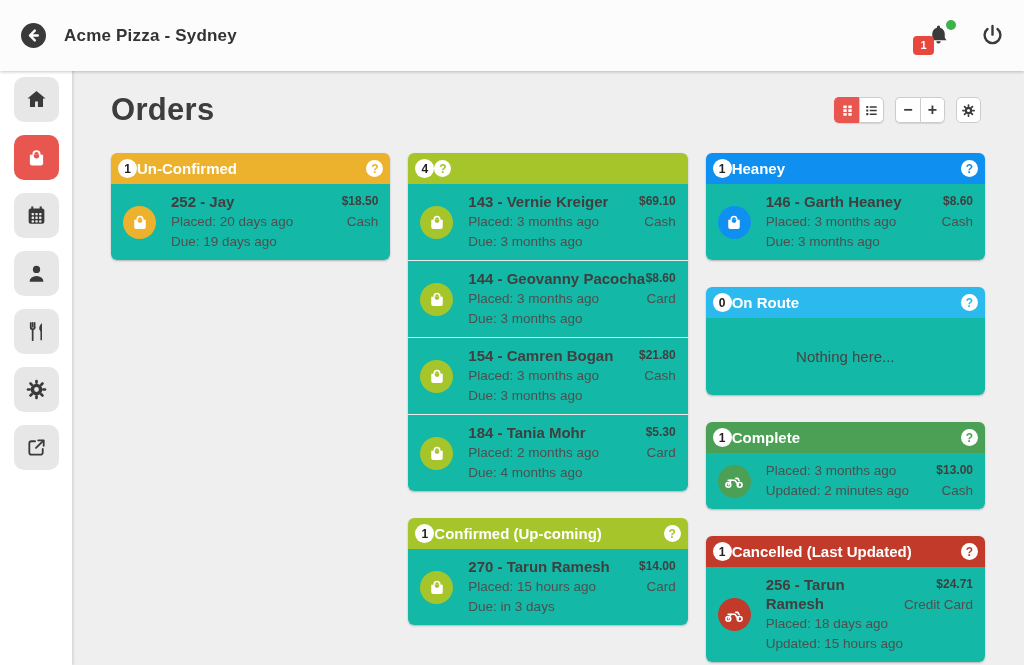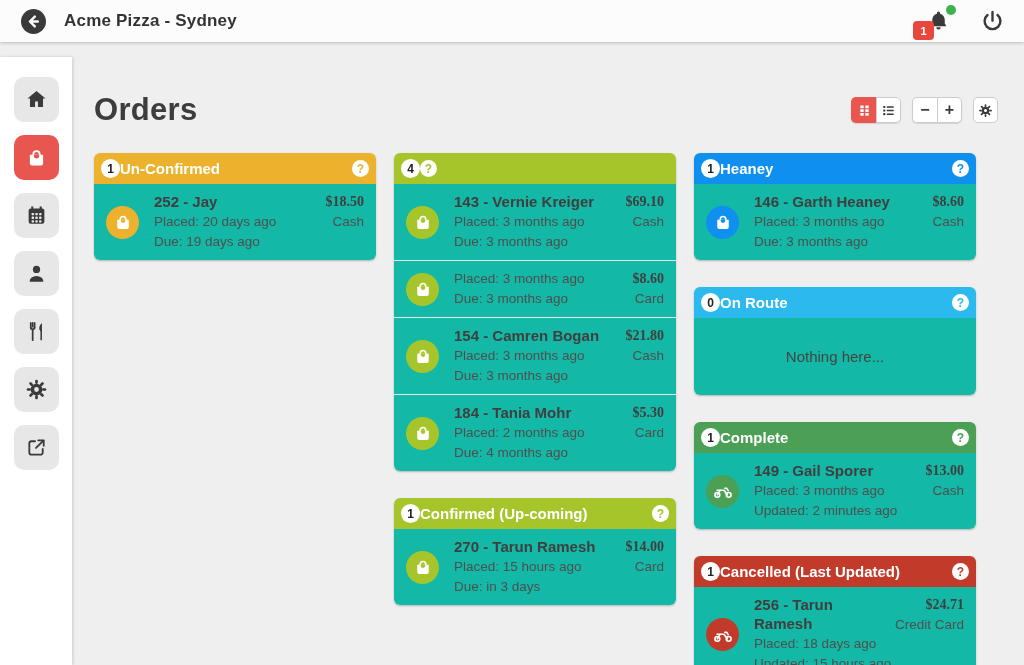--- a/index.html
+++ b/index.html
@@ -1,20 +1,20 @@
 <!DOCTYPE html>
 <html style="--accent: #e9564f; --badge-red: #e8473e; --green-dot: #3db24c; --page-bg: #efefef;"><head>
 <meta charset="utf-8">
 <style>
   * { margin:0; padding:0; box-sizing:border-box; }
   html,body { width:1024px; height:665px; overflow:hidden;
     font-family:"Liberation Sans", sans-serif; background:var(--page-bg,#efefef); }
 
   
-  .app-header { position:fixed; top:0; left:0; right:0; height:42px; background:#fcfcfc;
+  .app-header { position:fixed; top:0; left:0; right:0; height:71px; background:#fcfcfc;
     box-shadow:0 1px 3px rgba(0,0,0,.22); display:flex; align-items:center; padding:0 18px; z-index:20; }
   .back-btn { background:none; border:none; cursor:pointer; width:30px; height:30px;
     display:flex; align-items:center; justify-content:center; color:#3a3a3a; }
   .app-title { font-size:17px; font-weight:700; color:#333; margin-left:16px; letter-spacing:.2px; }
   .header-right { margin-left:auto; display:flex; align-items:center; gap:28px; }
   .bell-wrap { position:relative; width:26px; height:28px; color:#3a3a3a; cursor:pointer; border:none; background:none; }
   .bell-dot { position:absolute; top:-2px; right:-4px; width:10px; height:10px; border-radius:50%;
     background:var(--green-dot,#3db24c); }
   .bell-badge { position:absolute; left:-13px; bottom:-5px; min-width:21px; height:19px; border-radius:4px;
     background:var(--badge-red,#e8473e); color:#fff; font-size:11px; font-weight:700;
@@ -24,21 +24,21 @@
   
   .sidebar { position:fixed; top:57px; left:0; bottom:0; width:72px; background:#fff;
     box-shadow:1px 0 3px rgba(0,0,0,.15); display:flex; flex-direction:column; align-items:center;
     padding-top:20px; gap:13px; z-index:10; }
   .sb-btn { --pc:#e7e7e7; width:45px; height:45px; border-radius:10px; border:none; background:#e7e7e7;
     color:#3a3a3a; cursor:pointer; display:flex; align-items:center; justify-content:center; flex:0 0 45px; }
   .sb-btn.active { --pc:var(--accent,#e9564f); background:var(--accent,#e9564f); color:#fff; }
   .sb-btn svg { width:23px; height:23px; }
 
   
-  .main { position:absolute; top:57px; left:72px; right:0; bottom:0; padding:0 22px; overflow:hidden; }
+  .main { position:absolute; top:57px; left:72px; right:0; bottom:0; padding:0 39px; overflow:hidden; }
   .page-head { display:flex; align-items:center; justify-content:space-between; margin-top:33px; height:40px; }
   .page-title { font-size:31px; font-weight:700; color:#3d3d3d; letter-spacing:.3px; }
   .toolbar { display:flex; align-items:center; gap:11px; margin-right:4px; }
   .btn-group { display:flex; border-radius:5px; box-shadow:0 1px 1px rgba(0,0,0,.12); }
   .tb-btn { width:25px; height:26px; background:#fff; border:1px solid #ccc; color:#3a3a3a;
     display:flex; align-items:center; justify-content:center; cursor:pointer; font-size:16px; font-weight:700; padding:0; }
   .btn-group .tb-btn:first-child { border-radius:5px 0 0 5px; border-right-width:0; }
   .btn-group .tb-btn:last-child { border-radius:0 5px 5px 0; }
   .tb-btn.single { border-radius:5px; }
   .tb-btn.active { background:var(--accent,#e9564f); border-color:var(--accent,#e9564f); color:#fff; }
@@ -61,21 +61,21 @@
   .order-card + .order-card { border-top:1px solid #e9e9e9; }
   .oicon { width:33px; height:33px; border-radius:50%; background:var(--pc); color:#fff;
     display:flex; align-items:center; justify-content:center; flex:0 0 33px; }
   .oicon svg { width:20px; height:20px; }
   .oicon .hole { fill:var(--pc); }
   .sb-btn .hole { fill:var(--pc); }
   .o-mid { flex:1; margin-left:15px; align-self:flex-start; }
   .o-title { font-size:15px; font-weight:700; color:#3f3f3f; line-height:19px; margin-bottom:1px; }
   .o-line { font-size:13.5px; color:#4f4f4f; line-height:20px; }
   .o-right { text-align:right; align-self:flex-start; }
-  .o-price { font-size:14px; font-weight:700; color:#3f3f3f; line-height:19px; margin-bottom:1px;font-family:Liberation Serif, serif; }
+  .o-price { font-size:12px; font-weight:700; color:#3f3f3f; line-height:19px; margin-bottom:1px; }
   .empty { text-align:center; padding:30px 0; font-size:15px; color:#444; }
 </style>
 </head>
 <body>
 
 <header class="app-header">
   <button class="back-btn">
     <span style="display:flex;width:27px;height:27px">
         <svg viewBox="0 0 27 27">
           <circle cx="13.5" cy="13.5" r="12.5" fill="currentColor"></circle>
@@ -305,20 +305,21 @@
   </article>
             <article class="order-card">
     <span class="oicon">
                 <svg viewBox="0 0 24 24">
                   <path d="M8.7 12.2V8.6a3.3 3.3 0 0 1 6.6 0v3.6" fill="none" stroke="currentColor" stroke-width="1.9"></path>
                   <path d="M5.1 9.2h13.8V18a2.3 2.3 0 0 1-2.3 2.3H7.4A2.3 2.3 0 0 1 5.1 18z" fill="currentColor"></path>
                   <path class="hole" d="M9.2 9.2v1.1a2.8 2.8 0 0 0 5.6 0V9.2z"></path>
                 </svg>
               </span>
     <div class="o-mid">
+      <div class="o-title">144 - Geovanny Pacocha</div>
       <div class="o-line">Placed: 3 months ago</div>
       <div class="o-line">Due: 3 months ago</div>
     </div>
     <div class="o-right">
       <div class="o-price">$8.60</div>
       <div class="o-line">Card</div>
     </div>
   </article>
             <article class="order-card">
     <span class="oicon">
@@ -437,21 +438,20 @@
                   <g fill="none" stroke="currentColor" stroke-width="1.9" stroke-linecap="round" stroke-linejoin="round">
                     <circle cx="5.2" cy="16.6" r="2.9"></circle>
                     <circle cx="18.8" cy="16.6" r="2.9"></circle>
                     <path d="M5.2 16.6l3.3-5.5h4.5l4.2 5.5"></path>
                     <path d="M4.9 11.1h3.6"></path>
                     <path d="M14.2 8.8h2.4l1.6 2.8"></path>
                   </g>
                 </svg>
               </span>
     <div class="o-mid">
-      <div class="o-title">149 - Gail Sporer</div>
       <div class="o-line">Placed: 3 months ago</div>
       <div class="o-line">Updated: 2 minutes ago</div>
     </div>
     <div class="o-right">
       <div class="o-price">$13.00</div>
       <div class="o-line">Cash</div>
     </div>
   </article>
           </div>
   </section>

